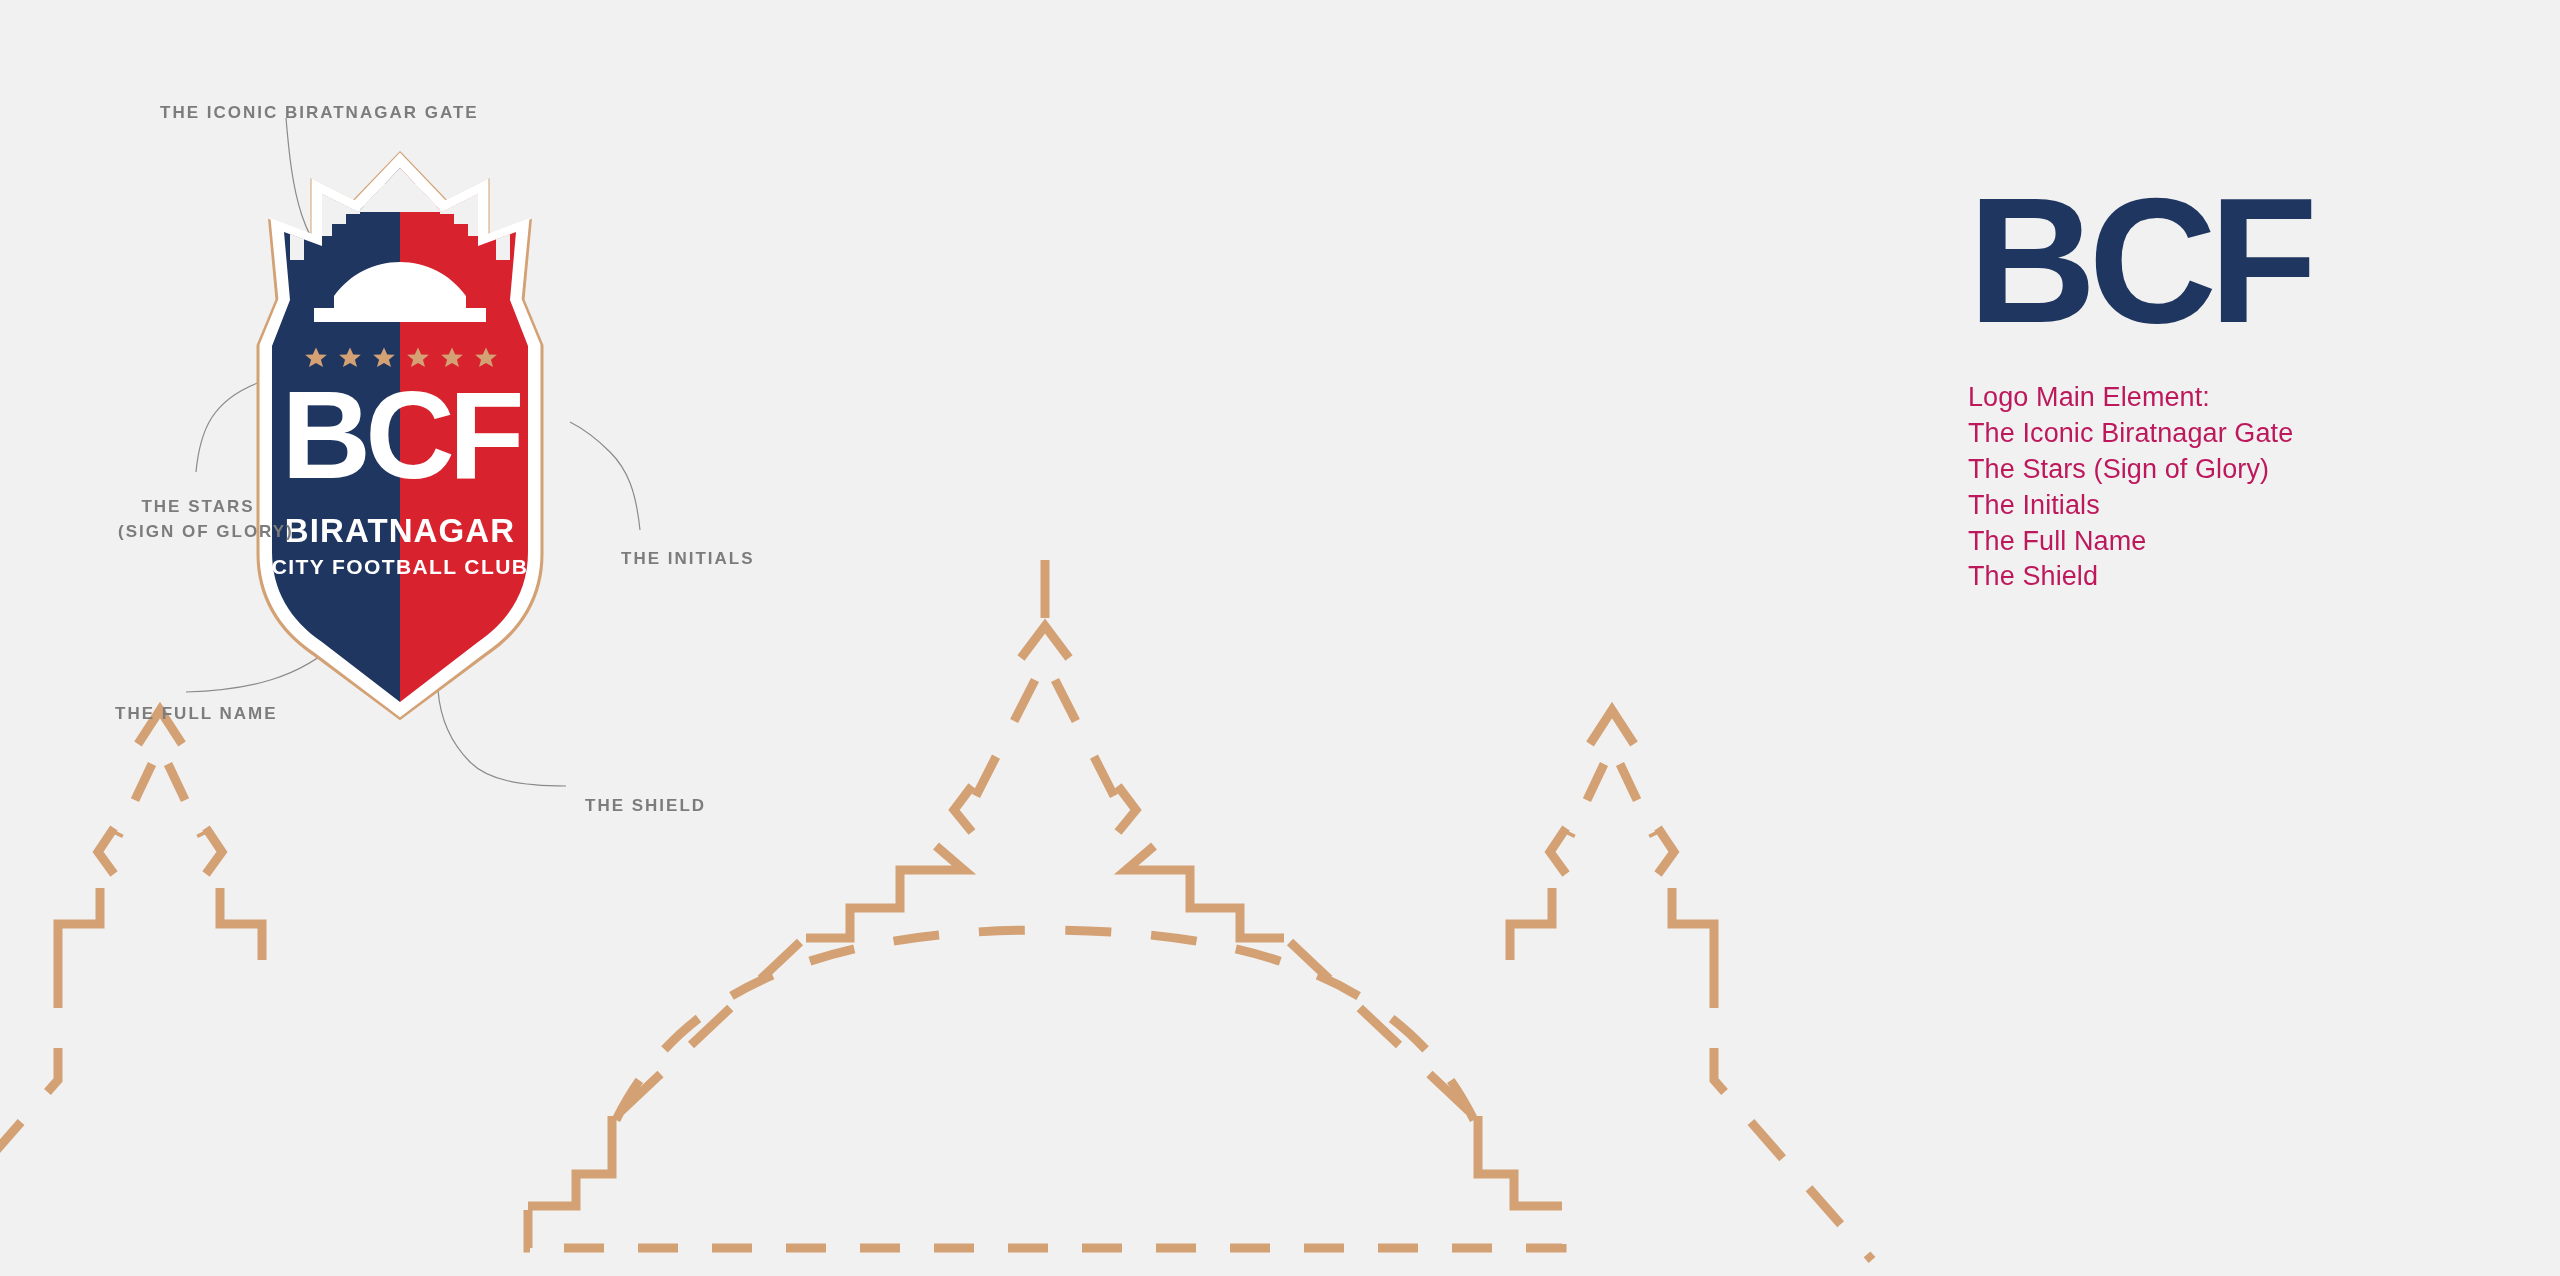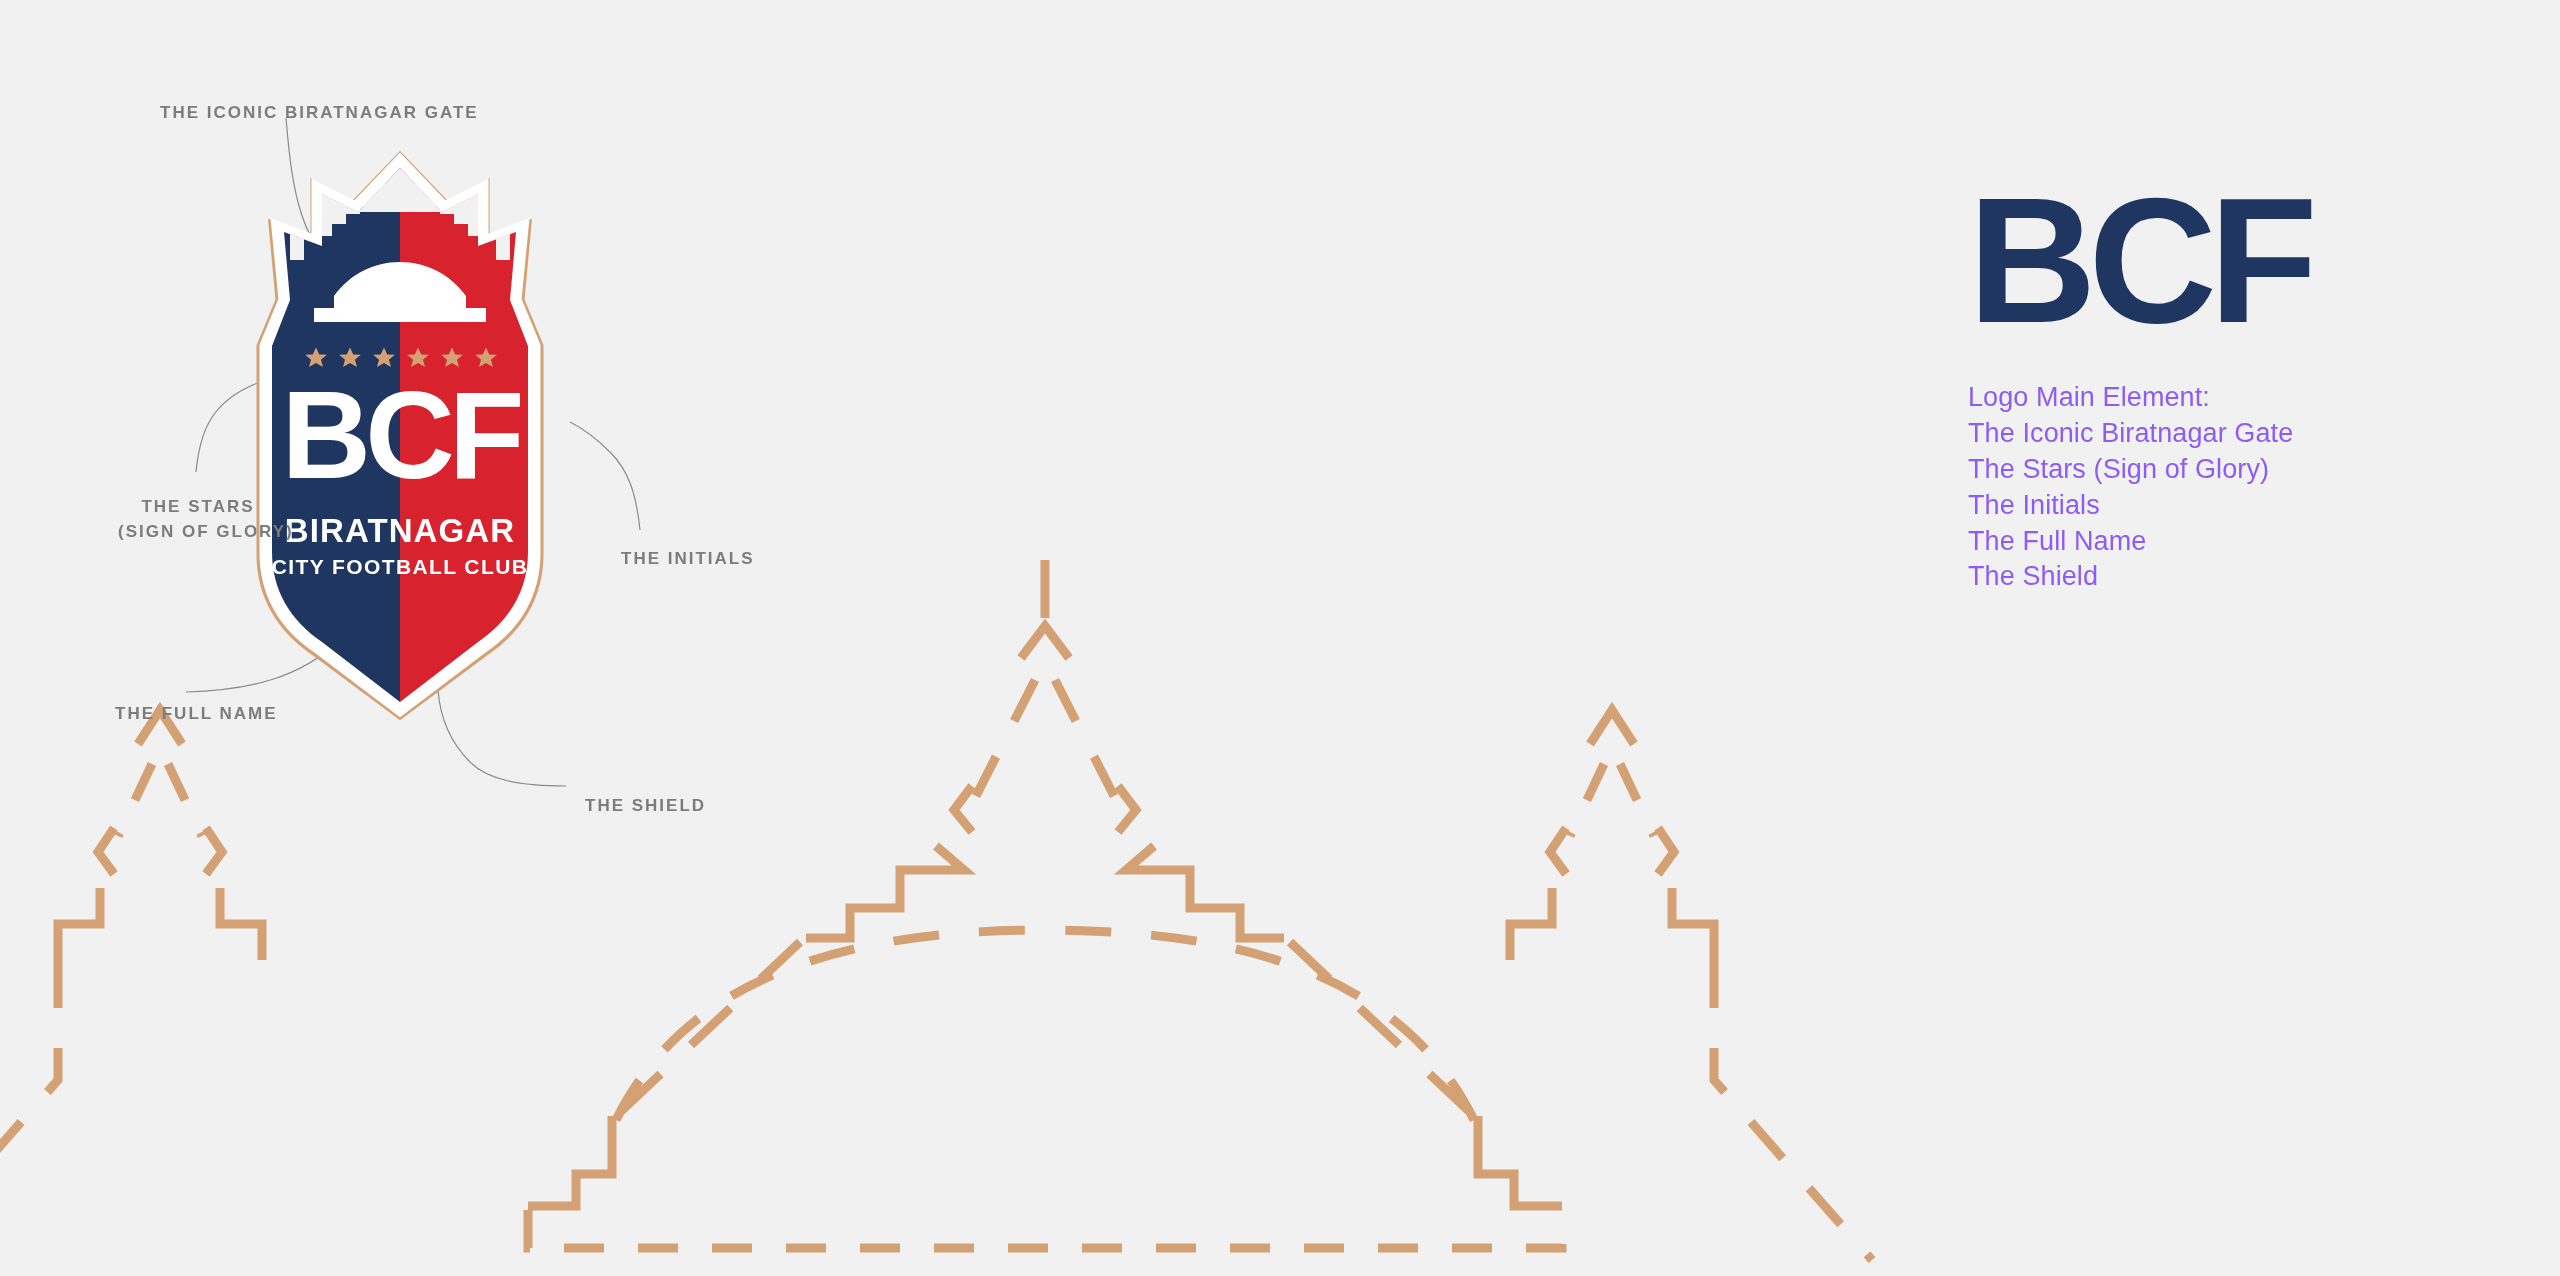--- a/index.html
+++ b/index.html
@@ -47,21 +47,21 @@
     line-height: 0.82;
     letter-spacing: -8px;
     color: #1f3661;
     display: block;
   }
   #element-list {
     margin-top: 46px;
     font-family: "Liberation Sans", sans-serif;
     font-size: 27px;
     line-height: 1.33;
-    color: #8b5cf6;
+    color: #be185d;
     letter-spacing: 0.1px;
   }
   #element-list div { white-space: pre; }
 
   
   #leaders { position: absolute; left: 0; top: 0; }
   #crest   { position: absolute; left: 210px; top: 150px; }
   #ghost-gate { position: absolute; left: 380px; top: 560px; }
   svg { display: block; overflow: visible; }
 </style>

